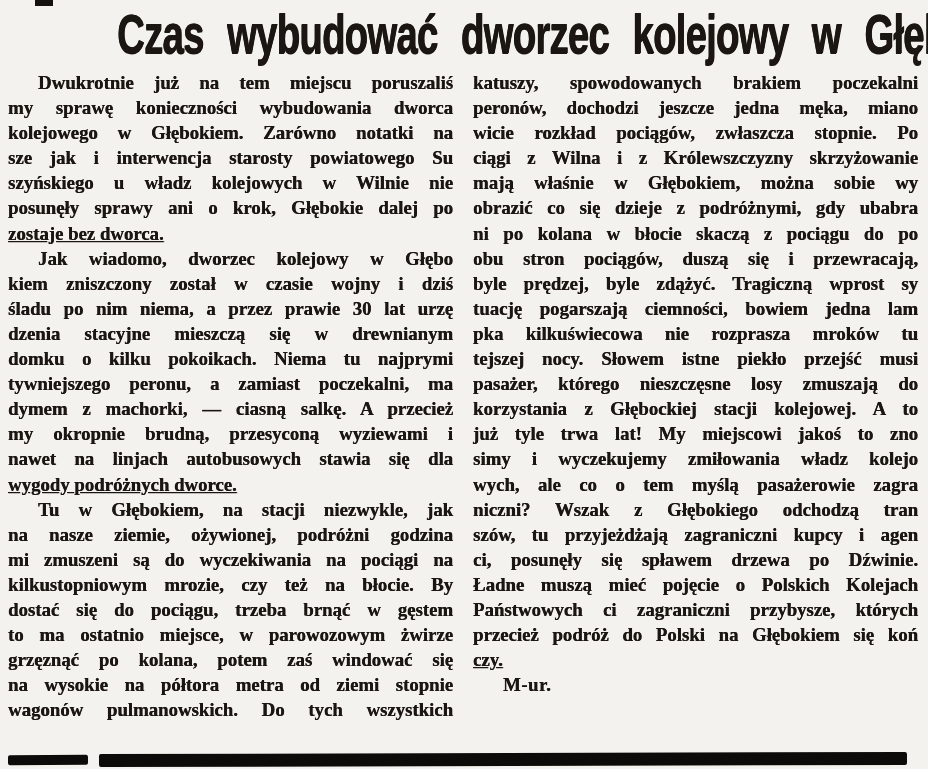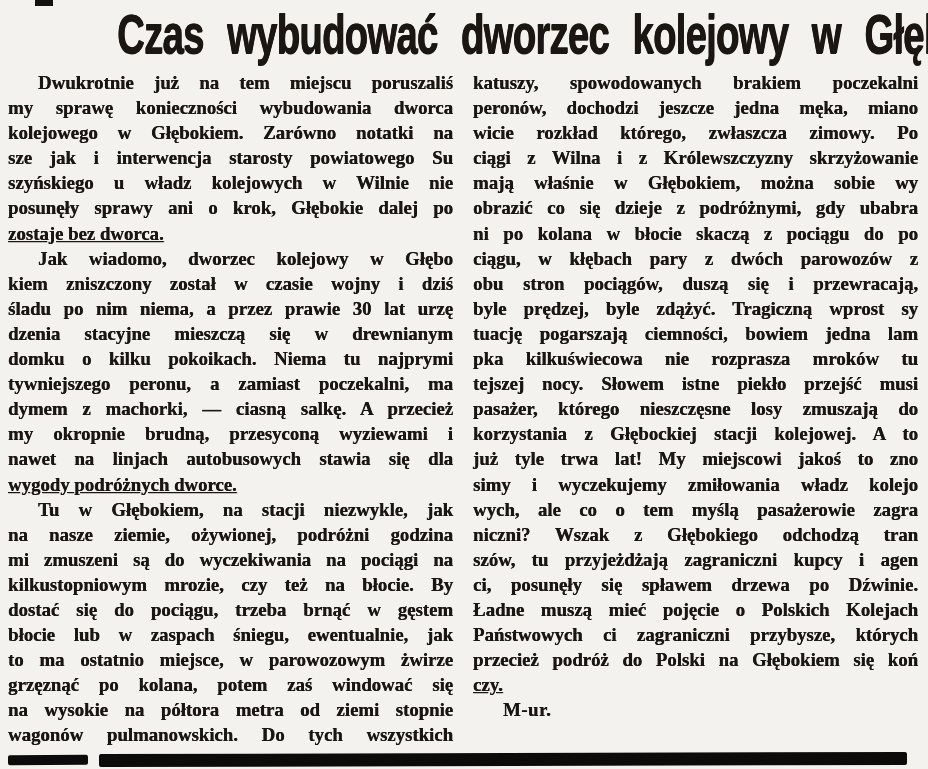--- a/index.html
+++ b/index.html
@@ -109,35 +109,33 @@
         <div class="line">tywniejszego peronu, a zamiast poczekalni, ma</div>
         <div class="line">dymem z machorki, — ciasną salkę. A przecież</div>
         <div class="line">my okropnie brudną, przesyconą wyziewami i</div>
         <div class="line">nawet na linjach autobusowych stawia się dla</div>
         <div class="line end">wygody podróżnych dworce.</div>
         <div class="line start">Tu w Głębokiem, na stacji niezwykle, jak</div>
         <div class="line">na nasze ziemie, ożywionej, podróżni godzina</div>
         <div class="line">mi zmuszeni są do wyczekiwania na pociągi na</div>
         <div class="line">kilkustopniowym mrozie, czy też na błocie. By</div>
         <div class="line">dostać się do pociągu, trzeba brnąć w gęstem</div>
-        <div class="line">błocie lub w zaspach śniegu, ewentualnie, jak</div>
         <div class="line">to ma ostatnio miejsce, w parowozowym żwirze</div>
         <div class="line">grzęznąć po kolana, potem zaś windować się</div>
         <div class="line">na wysokie na półtora metra od ziemi stopnie</div>
         <div class="line">wagonów pulmanowskich. Do tych wszystkich</div>
       </div>
     <div class="col">
       <div class="line">katuszy, spowodowanych brakiem poczekalni</div>
         <div class="line">peronów, dochodzi jeszcze jedna męka, miano</div>
-        <div class="line">wicie rozkład którego, zwłaszcza zimowy. Po</div>
+        <div class="line">wicie rozkład pociągów, zwłaszcza stopnie. Po</div>
         <div class="line">ciągi z Wilna i z Królewszczyzny skrzyżowanie</div>
         <div class="line">mają właśnie w Głębokiem, można sobie wy</div>
         <div class="line">obrazić co się dzieje z podróżnymi, gdy ubabra</div>
         <div class="line">ni po kolana w błocie skaczą z pociągu do po</div>
-        <div class="line">ciągu, w kłębach pary z dwóch parowozów z</div>
         <div class="line">obu stron pociągów, duszą się i przewracają,</div>
         <div class="line">byle prędzej, byle zdążyć. Tragiczną wprost sy</div>
         <div class="line">tuację pogarszają ciemności, bowiem jedna lam</div>
         <div class="line">pka kilkuświecowa nie rozprasza mroków tu</div>
         <div class="line">tejszej nocy. Słowem istne piekło przejść musi</div>
         <div class="line">pasażer, którego nieszczęsne losy zmuszają do</div>
         <div class="line">korzystania z Głębockiej stacji kolejowej. A to</div>
         <div class="line">już tyle trwa lat! My miejscowi jakoś to zno</div>
         <div class="line">simy i wyczekujemy zmiłowania władz kolejo</div>
         <div class="line">wych, ale co o tem myślą pasażerowie zagra</div>

